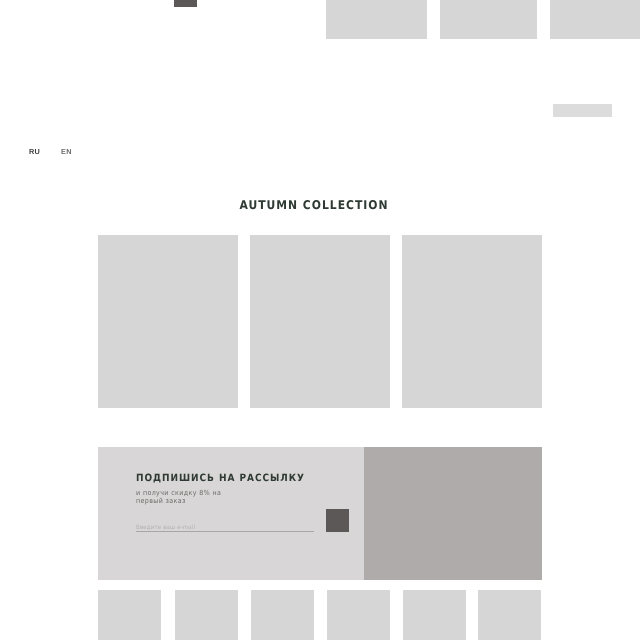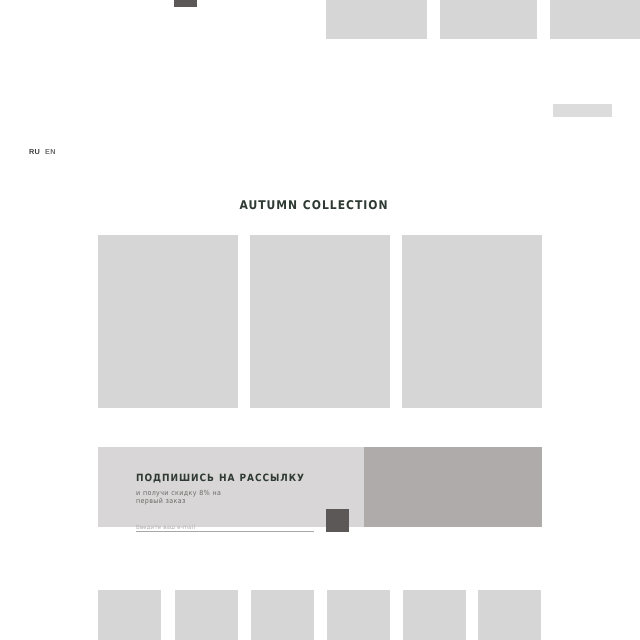--- a/index.html
+++ b/index.html
@@ -20,38 +20,38 @@
     background: #5c5857;
   }
   .hero-tile { position: absolute; top: -40px; height: 79px; background: #d6d6d6; }
 
   .mini-bar {
     position: absolute; left: 553px; top: 104px;
     width: 59px; height: 13px; background: #dcdcdc;
   }
 
   
-  .lang { position: absolute; left: 29px; top: 147px; display: flex; gap: 5px;
+  .lang { position: absolute; left: 29px; top: 147px; display: flex; gap: 21px;
           font-size: 7.3px; letter-spacing: 0.25px; }
   .lang .ru { color: #3d3b3a; font-weight: 700; }
   .lang .en { color: #6d6c6b; font-weight: 700; }
 
   
   .section-title {
     position: absolute; left: 2px; top: 198px; width: 624px;
     text-align: center;
     font-size: 12px; letter-spacing: 1px; color: #2f3a34; font-weight: 600;
     font-family: "DejaVu Sans", sans-serif; font-stretch: condensed;
   }
 
   
   .prod { position: absolute; top: 235px; width: 140px; height: 173px; background: #d6d6d6; }
 
   
-  .news { position: absolute; left: 98px; top: 447px; width: 444px; height: 80px; display: flex; }
+  .news { position: absolute; left: 98px; top: 447px; width: 444px; height: 133px; display: flex; }
   .news-left { width: 266px; background: #d8d6d6; position: relative; }
   .news-right { flex: 1; background: #b0abab; }
   .news-title { position: absolute; left: 38px; top: 26px; font-size: 10px; font-weight: 600;
                 letter-spacing: 0.95px; color: #2f3a34; white-space: nowrap;
                 font-family: "DejaVu Sans", sans-serif; font-stretch: condensed; }
   .news-sub { position: absolute; left: 38px; top: 42px; font-size: 7px; letter-spacing: 0.4px;
               color: #6e6d6b; line-height: 8px; white-space: pre;
               font-family: "DejaVu Sans", sans-serif; font-stretch: condensed; }
   .news-input { position: absolute; left: 38px; top: 72px; width: 178px; height: 12px;
                 border-bottom: 1px solid #a9a7a5; }

